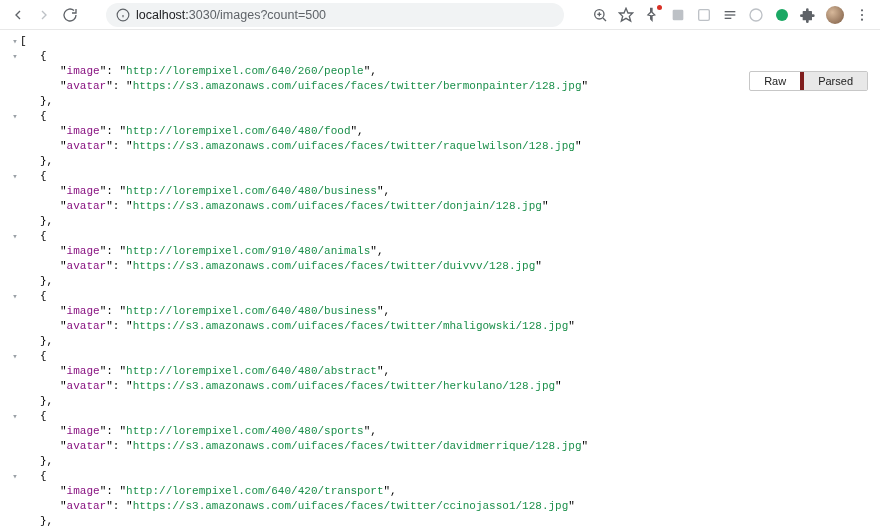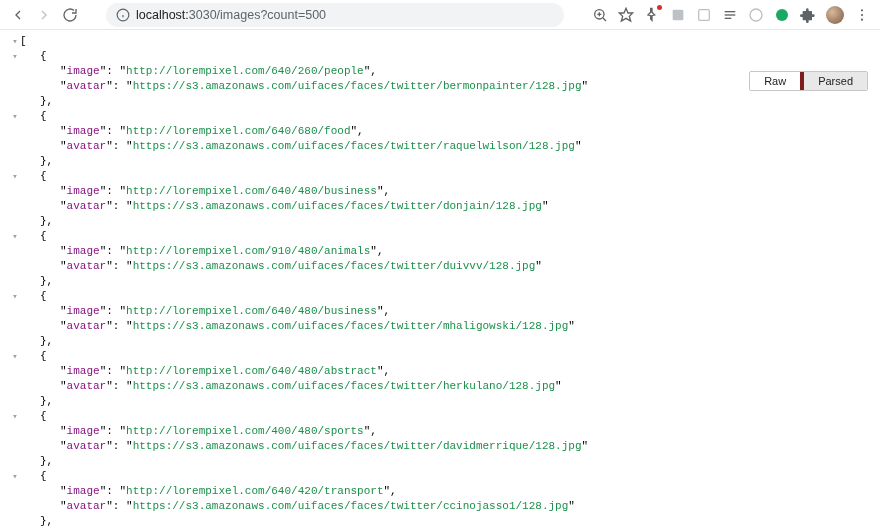--- a/index.html
+++ b/index.html
@@ -166,21 +166,21 @@
   <div class="active">Parsed</div>
 </div>
 
 <div class="json-pane" id="json-pane">
     <div class="line"><span class="gutter tri"></span><span class="ind" style="width: 0px;"></span><span><span class="punct">[</span></span></div>
     <div class="line"><span class="gutter tri"></span><span class="ind" style="width: 20px;"></span><span><span class="punct">{</span></span></div>
     <div class="line"><span class="gutter"></span><span class="ind" style="width: 40px;"></span><span><span class="quote">"</span><span class="key">image</span><span class="quote">"</span><span class="punct">: </span><span class="quote">"</span><span class="str">http://lorempixel.com/640/260/people</span><span class="quote">"</span><span class="punct">,</span></span></div>
     <div class="line"><span class="gutter"></span><span class="ind" style="width: 40px;"></span><span><span class="quote">"</span><span class="key">avatar</span><span class="quote">"</span><span class="punct">: </span><span class="quote">"</span><span class="str">https://s3.amazonaws.com/uifaces/faces/twitter/bermonpainter/128.jpg</span><span class="quote">"</span></span></div>
     <div class="line"><span class="gutter"></span><span class="ind" style="width: 20px;"></span><span><span class="punct">},</span></span></div>
     <div class="line"><span class="gutter tri"></span><span class="ind" style="width: 20px;"></span><span><span class="punct">{</span></span></div>
-    <div class="line"><span class="gutter"></span><span class="ind" style="width: 40px;"></span><span><span class="quote">"</span><span class="key">image</span><span class="quote">"</span><span class="punct">: </span><span class="quote">"</span><span class="str">http://lorempixel.com/640/680/food</span><span class="quote">"</span><span class="punct">,</span></span></div>
+    <div class="line"><span class="gutter"></span><span class="ind" style="width: 40px;"></span><span><span class="quote">"</span><span class="key">image</span><span class="quote">"</span><span class="punct">: </span><span class="quote">"</span><span class="str">http://lorempixel.com/640/480/food</span><span class="quote">"</span><span class="punct">,</span></span></div>
     <div class="line"><span class="gutter"></span><span class="ind" style="width: 40px;"></span><span><span class="quote">"</span><span class="key">avatar</span><span class="quote">"</span><span class="punct">: </span><span class="quote">"</span><span class="str">https://s3.amazonaws.com/uifaces/faces/twitter/raquelwilson/128.jpg</span><span class="quote">"</span></span></div>
     <div class="line"><span class="gutter"></span><span class="ind" style="width: 20px;"></span><span><span class="punct">},</span></span></div>
     <div class="line"><span class="gutter tri"></span><span class="ind" style="width: 20px;"></span><span><span class="punct">{</span></span></div>
     <div class="line"><span class="gutter"></span><span class="ind" style="width: 40px;"></span><span><span class="quote">"</span><span class="key">image</span><span class="quote">"</span><span class="punct">: </span><span class="quote">"</span><span class="str">http://lorempixel.com/640/480/business</span><span class="quote">"</span><span class="punct">,</span></span></div>
     <div class="line"><span class="gutter"></span><span class="ind" style="width: 40px;"></span><span><span class="quote">"</span><span class="key">avatar</span><span class="quote">"</span><span class="punct">: </span><span class="quote">"</span><span class="str">https://s3.amazonaws.com/uifaces/faces/twitter/donjain/128.jpg</span><span class="quote">"</span></span></div>
     <div class="line"><span class="gutter"></span><span class="ind" style="width: 20px;"></span><span><span class="punct">},</span></span></div>
     <div class="line"><span class="gutter tri"></span><span class="ind" style="width: 20px;"></span><span><span class="punct">{</span></span></div>
     <div class="line"><span class="gutter"></span><span class="ind" style="width: 40px;"></span><span><span class="quote">"</span><span class="key">image</span><span class="quote">"</span><span class="punct">: </span><span class="quote">"</span><span class="str">http://lorempixel.com/910/480/animals</span><span class="quote">"</span><span class="punct">,</span></span></div>
     <div class="line"><span class="gutter"></span><span class="ind" style="width: 40px;"></span><span><span class="quote">"</span><span class="key">avatar</span><span class="quote">"</span><span class="punct">: </span><span class="quote">"</span><span class="str">https://s3.amazonaws.com/uifaces/faces/twitter/duivvv/128.jpg</span><span class="quote">"</span></span></div>
     <div class="line"><span class="gutter"></span><span class="ind" style="width: 20px;"></span><span><span class="punct">},</span></span></div>

